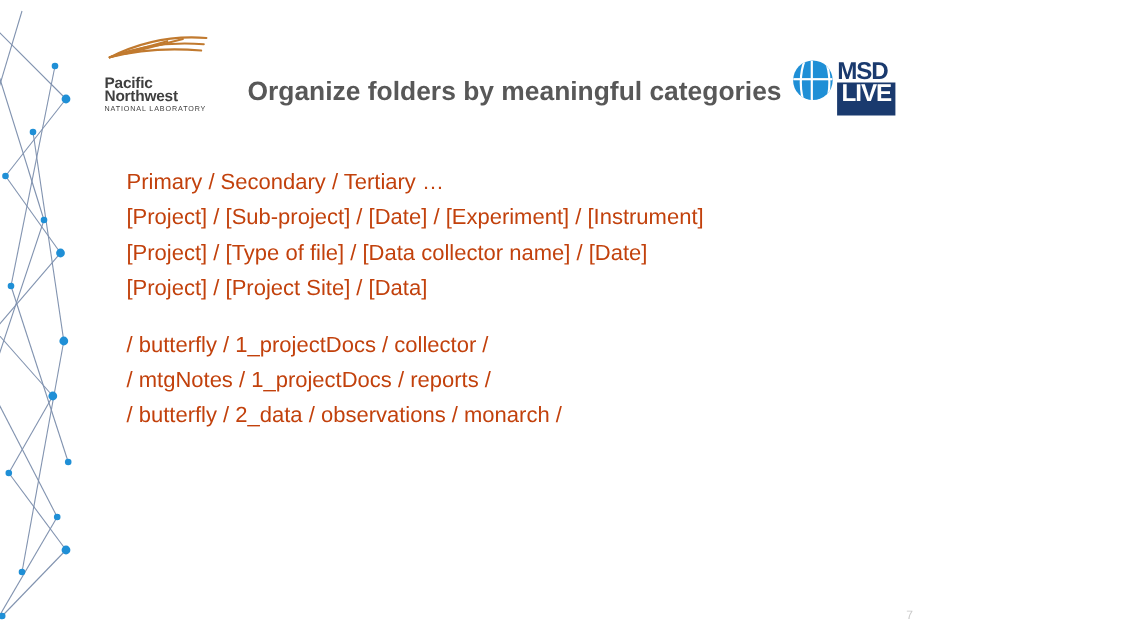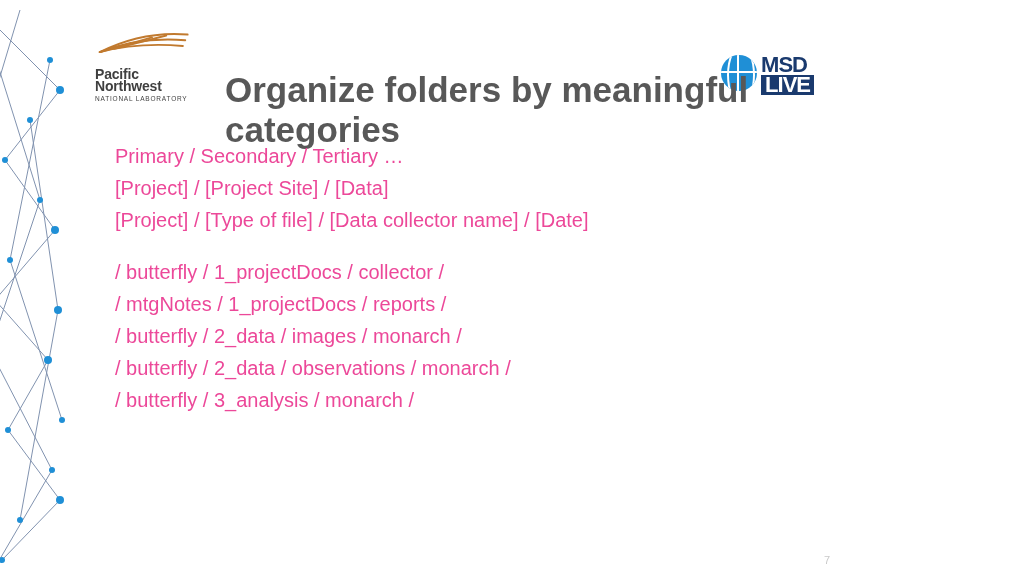--- a/index.html
+++ b/index.html
@@ -81,41 +81,41 @@
       font-size: 22px;
       color: #1a3a6e;
       letter-spacing: -1px;
     }
     .msd-bottom {
       display: inline-block;
       font-weight: 900;
       font-size: 22px;
       color: #fff;
       background: #1a3a6e;
-      padding: 0 4px 0 4px;
+      padding: 0 4px 10px 4px;
       letter-spacing: -1px;
     }
 
     
     .slide-title {
       position: absolute;
       left: 225px;
       top: 70px;
-      font-size: 35px;
+      font-size: 24px;
       font-weight: 700;
       color: #585858;
     }
 
     
     .body {
       position: absolute;
       left: 115px;
-      top: 140px;
+      top: 150px;
       right: 40px;
-      color: #ec4899;
+      color: #c2410c;
       font-size: 20px;
       line-height: 1.6;
     }
     .spacer { height: 20px; }
 
     
     .page-num {
       position: absolute;
       right: 14px;
       bottom: 10px;
@@ -192,25 +192,24 @@
     <div class="msd-text">
       <div class="msd-top">MSD</div>
       <div class="msd-bottom">LIVE</div>
     </div>
   </div>
 
   <div class="slide-title">Organize folders by meaningful categories</div>
 
   <div class="body">
     <div>Primary / Secondary / Tertiary …</div>
+    <div>[Project] / [Sub-project] / [Date] / [Experiment] / [Instrument]</div>
+    <div>[Project] / [Type of file] / [Data collector name] / [Date]</div>
     <div>[Project] / [Project Site] / [Data]</div>
-    <div>[Project] / [Type of file] / [Data collector name] / [Date]</div>
     <div class="spacer"></div>
     <div>/ butterfly / 1_projectDocs / collector /</div>
     <div>/ mtgNotes / 1_projectDocs / reports /</div>
-    <div>/ butterfly / 2_data / images / monarch /</div>
     <div>/ butterfly / 2_data / observations / monarch /</div>
-    <div>/ butterfly / 3_analysis / monarch /</div>
   </div>
 
   <div class="page-num">7</div>
 
 </div>
 
 </body></html>

